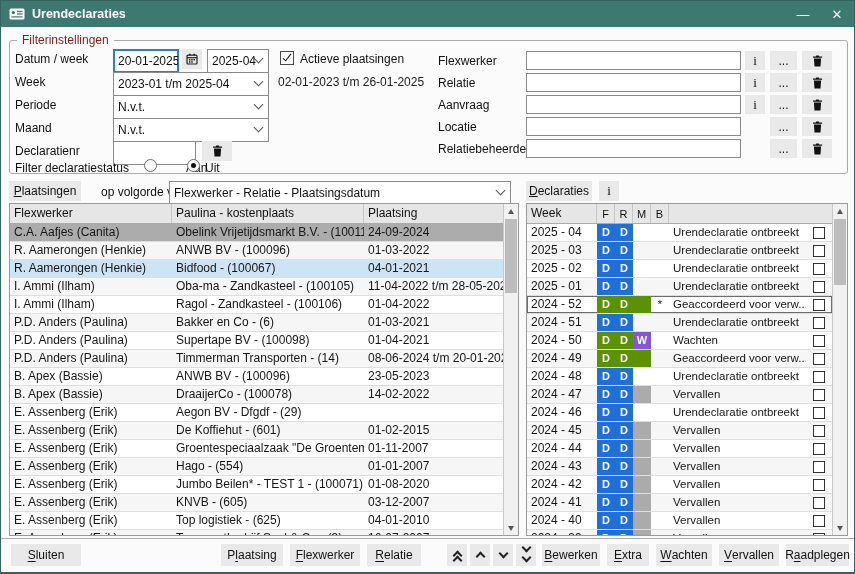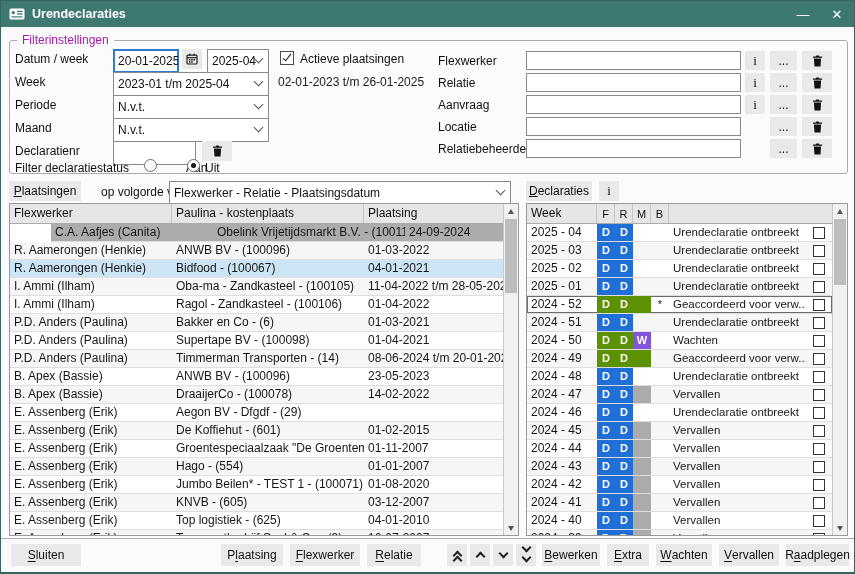--- a/index.html
+++ b/index.html
@@ -8,21 +8,21 @@
 
   
   .titlebar{position:absolute;left:0;top:0;right:0;height:26px;background:var(--titlebar,#3E7971);display:flex;align-items:center;color:#fff;}
   .titlebar .appicon{margin-left:8px;display:flex;align-items:center;}
   .titlebar .title{margin-left:7px;font-size:12.5px;font-weight:bold;}
   .tb-btns{margin-left:auto;display:flex;height:100%;}
   .tb-btn{width:34px;height:100%;display:flex;align-items:center;justify-content:center;font-size:13px;color:#fff;cursor:default;}
 
   
   .fbox{position:absolute;left:8px;top:39px;width:839px;height:134px;border:1px solid #ABABAB;border-radius:3px;}
-  .flegend{position:absolute;left:16px;top:32px;background:#FBFBFB;padding:0 5px;font-size:12px;color:#a21caf;}
+  .flegend{position:absolute;left:16px;top:32px;background:#FBFBFB;padding:0 5px;font-size:12px;color:#7f1d1d;}
 
   .flabel{position:absolute;font-size:12px;color:#111;white-space:nowrap;}
   .statictext{position:absolute;font-size:12px;color:#222;white-space:nowrap;}
 
   .input,.select{position:absolute;height:24px;background:#fff;border:1px solid #8A8A8A;font-size:12px;color:#111;display:flex;align-items:center;padding:0 4px;white-space:nowrap;overflow:hidden;}
   .input.focus{border:1px solid var(--focus-border,#2E7BD6);box-shadow:inset 0 0 0 1px var(--focus-border,#2E7BD6);}
   .select{padding-right:18px;}
   .chev{position:absolute;right:6px;top:5px;width:7px;height:7px;border-right:1.4px solid #555;border-bottom:1.4px solid #555;transform:rotate(45deg);}
 
   .gbtn{position:absolute;height:20px;background:var(--button-bg,#E9E9E9);display:flex;align-items:center;justify-content:center;font-size:12px;color:#111;cursor:default;}
@@ -40,21 +40,21 @@
   .table{position:absolute;top:202px;height:333px;background:#fff;border:1px solid #9A9A9A;overflow:hidden;}
   .left-table{left:8px;width:510px;}
   .right-table{left:525px;width:322px;}
   .thead{position:absolute;left:0;top:0;right:15px;height:20px;background:var(--header-bg,#E6E6E6);border-bottom:1px solid #ABABAB;display:flex;font-size:12px;color:#111;}
   .th{padding:2px 4px;border-right:1px solid #C6C6C6;white-space:nowrap;overflow:hidden;}
   .th:last-child{border-right:none;}
   .th.sq{padding:2px 0;text-align:center;}
   .tbody{position:absolute;left:0;top:20px;right:15px;bottom:0;overflow:hidden;}
   .trow{display:flex;height:18px;border-bottom:1px solid #DEDEDE;font-size:12px;color:#161616;background:#fff;}
   .trow:nth-child(even){background:#F6F6F6;}
-  .trow.selected{background:var(--row-selected,#ACACAC);margin-left:41px;}
+  .trow.selected{background:var(--row-selected,#ACACAC);}
   .trow.highlight{background:var(--row-highlight,#CDE4F5);}
   .trow.focused{background:#fff;box-shadow:inset 0 0 0 1px #6B6B6B;}
   .td{padding:0 4px;line-height:17px;white-space:nowrap;overflow:hidden;}
   .c1{width:162px;}.c2{width:192px;}.c3{flex:1;}
   .cw-week{width:70px;}
   .cw-status{width:137px;font-size:11.5px;}
   .th.cw-status{font-size:11.5px;}
   .cw-check{width:26px;display:flex;align-items:center;justify-content:center;padding:0;}
   .sq{width:18px;padding:0;text-align:center;font-size:11px;line-height:17px;}
   .sq.letter{color:#fff;font-weight:bold;}

